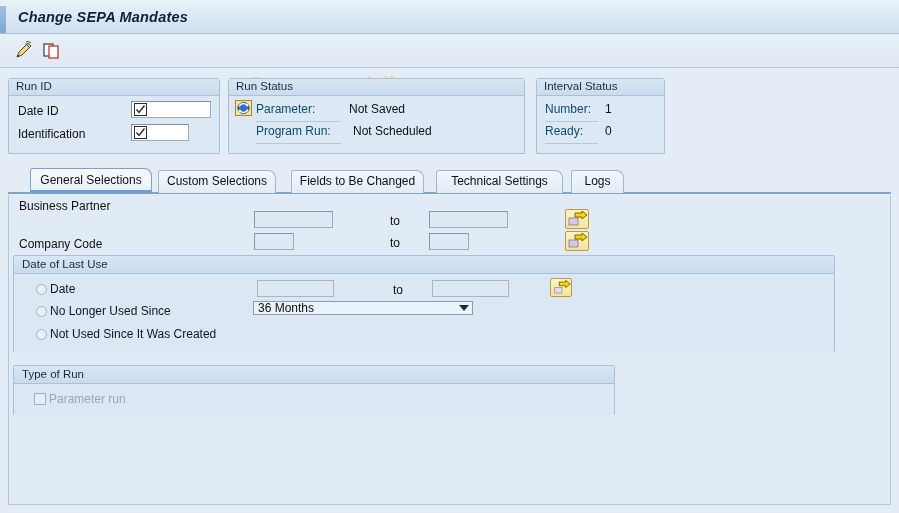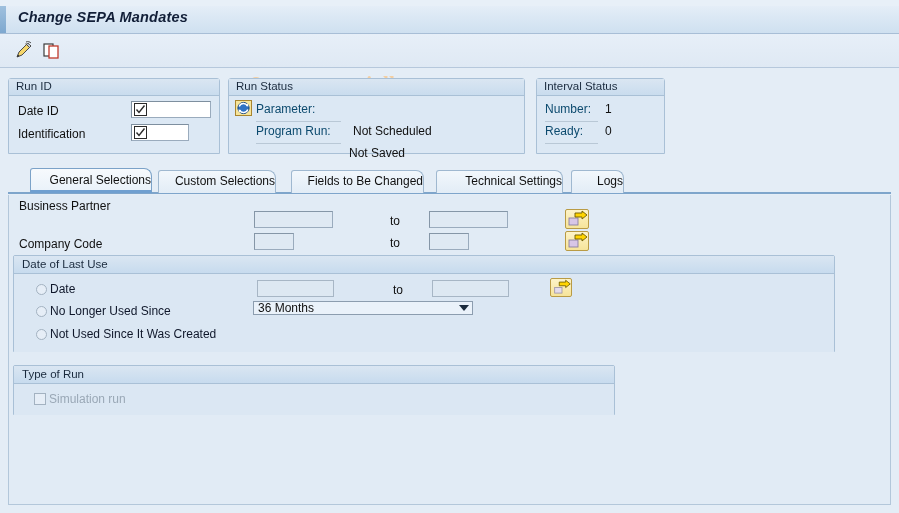--- a/index.html
+++ b/index.html
@@ -174,21 +174,21 @@
     width: 883px; height: 25px;
   }
   .tab {
     position: absolute;
     top: 2px;
     height: 23px;
     box-sizing: border-box;
     padding: 3px 0 0 0;
     font-size: 12px;
     color: #101010;
-    text-align: right;
+    text-align: center;
     white-space: nowrap;
     background: linear-gradient(to bottom, #f2f7fc 0%, #e2ecf6 100%);
     border: 1px solid #9fb8d0;
     border-bottom: none;
     border-radius: 3px 8px 0 0;
     cursor: pointer;
   }
   .tab.active {
     top: 0;
     height: 25px;
@@ -413,21 +413,21 @@
           <rect x="0.5" y="0.5" width="16" height="15" fill="#f6e49a" stroke="#a9852f" stroke-width="1"></rect>
           <circle cx="8.5" cy="8" r="5.6" fill="#2f72c4" stroke="#14427e" stroke-width="1"></circle>
           <path d="M4.2 6.4 A4.6 4.6 0 0 1 12.4 5.6" fill="none" stroke="#ffffff" stroke-width="1.5"></path>
           <path d="M12.8 9.6 A4.6 4.6 0 0 1 4.6 10.4" fill="none" stroke="#ffffff" stroke-width="1.5"></path>
           <path d="M12.8 3.6 L13.6 6.4 L10.8 6.0 Z" fill="#ffffff"></path>
           <path d="M4.2 12.4 L3.4 9.6 L6.2 10.0 Z" fill="#ffffff"></path>
         </svg>
       </span>
 
       <div class="st-label" style="left:27px; top:6px; width:85px;">Parameter:</div>
-      <div class="st-value" style="left:120px; top:6px;margin-top:44px;">Not Saved</div>
+      <div class="st-value" style="left:120px; top:6px;">Not Saved</div>
 
       <div class="st-label" style="left:27px; top:28px; width:85px;">Program Run:</div>
       <div class="st-value" style="left:124px; top:28px;">Not Scheduled</div>
 
     </div>
   </div>
 
   <div class="panel" id="panel-interval">
     <div class="panel-head">Interval Status</div>
     <div class="panel-body">
@@ -520,20 +520,20 @@
         </div>
 
       </div>
     </div>
 
     <div class="igroup" style="left:4px; top:170px; width:602px; height:50px;">
       <div class="igroup-head">Type of Run</div>
       <div class="igroup-body" style="height:31px;">
         <div class="cb-row" style="left:20px; top:8px;">
           <span class="cb-box"></span>
-          <span class="cb-text">Simulation run</span>
+          <span class="cb-text">Parameter run</span>
         </div>
       </div>
     </div>
 
   </div>
 
 </div>
 
 </body></html>

